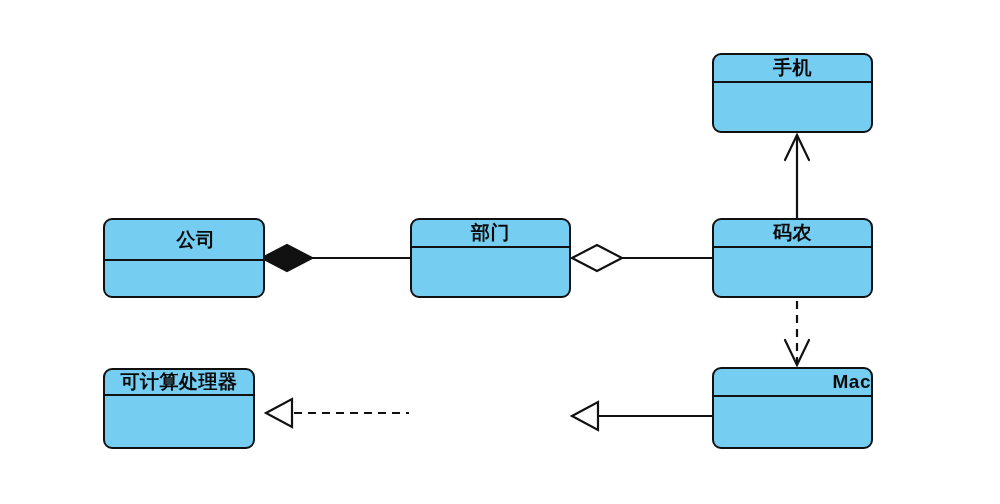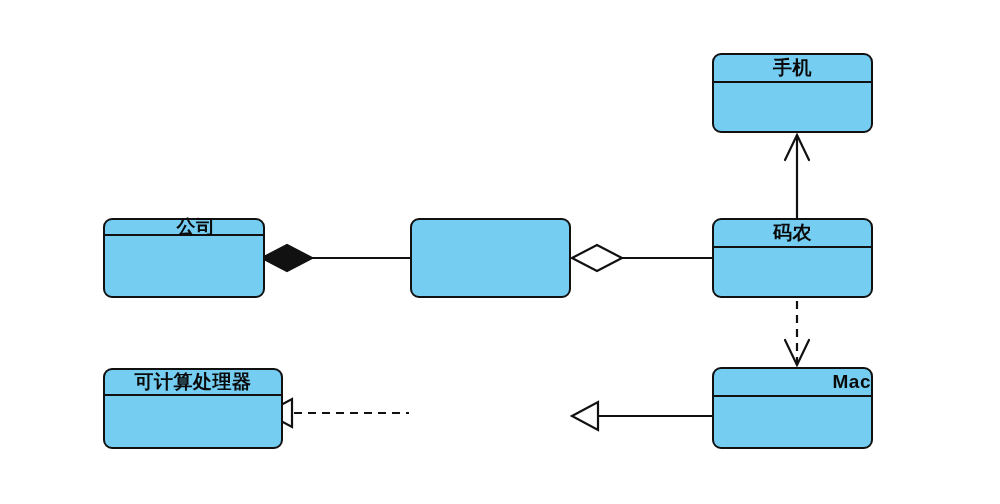--- a/index.html
+++ b/index.html
@@ -78,35 +78,38 @@
         <polygon points="266,413 292,399 292,427" fill="#ffffff" stroke="#111111" stroke-width="2.2" stroke-linejoin="miter"></polygon>
       </g>
     </svg>
 <div class="uml-class" style="left: 712px; top: 53px; width: 161px; height: 80px; background: rgb(117, 205, 242); border-color: rgb(17, 17, 17);">
       <div class="header" style="height: 28px; border-bottom-color: rgb(17, 17, 17);">
         <span>手机</span>
       </div>
       <div class="body"></div>
     </div>
     <div class="uml-class" style="left: 103px; top: 218px; width: 162px; height: 80px; background: rgb(117, 205, 242); border-color: rgb(17, 17, 17);">
-      <div class="header" style="height: 16px; border-bottom-color: rgb(17, 17, 17); padding-left: 24px;">
+      <div class="header" style="height: 41px; border-bottom-color: rgb(17, 17, 17); padding-left: 24px;">
         <span>公司</span>
       </div>
       <div class="body"></div>
     </div>
     <div class="uml-class" style="left: 410px; top: 218px; width: 161px; height: 80px; background: rgb(117, 205, 242); border-color: rgb(17, 17, 17);">
+      <div class="header" style="height: 28px; border-bottom-color: rgb(17, 17, 17);">
+        <span>部门</span>
+      </div>
       <div class="body"></div>
     </div>
     <div class="uml-class" style="left: 712px; top: 218px; width: 161px; height: 80px; background: rgb(117, 205, 242); border-color: rgb(17, 17, 17);">
       <div class="header" style="height: 28px; border-bottom-color: rgb(17, 17, 17);">
         <span>码农</span>
       </div>
       <div class="body"></div>
     </div>
-    <div class="uml-class" style="left: 103px; top: 368px; width: 180px; height: 81px; background: rgb(117, 205, 242); border-color: rgb(17, 17, 17);">
+    <div class="uml-class" style="left: 103px; top: 368px; width: 152px; height: 81px; background: rgb(117, 205, 242); border-color: rgb(17, 17, 17);">
       <div class="header" style="height: 26px; border-bottom-color: rgb(17, 17, 17);">
         <span>可计算处理器</span>
       </div>
       <div class="body"></div>
     </div>
     <div class="uml-class" style="left: 712px; top: 367px; width: 161px; height: 82px; background: rgb(117, 205, 242); border-color: rgb(17, 17, 17);">
       <div class="header" style="height: 28px; border-bottom-color: rgb(17, 17, 17); justify-content: flex-end;">
         <span>Mac</span>
       </div>
       <div class="body"></div>

